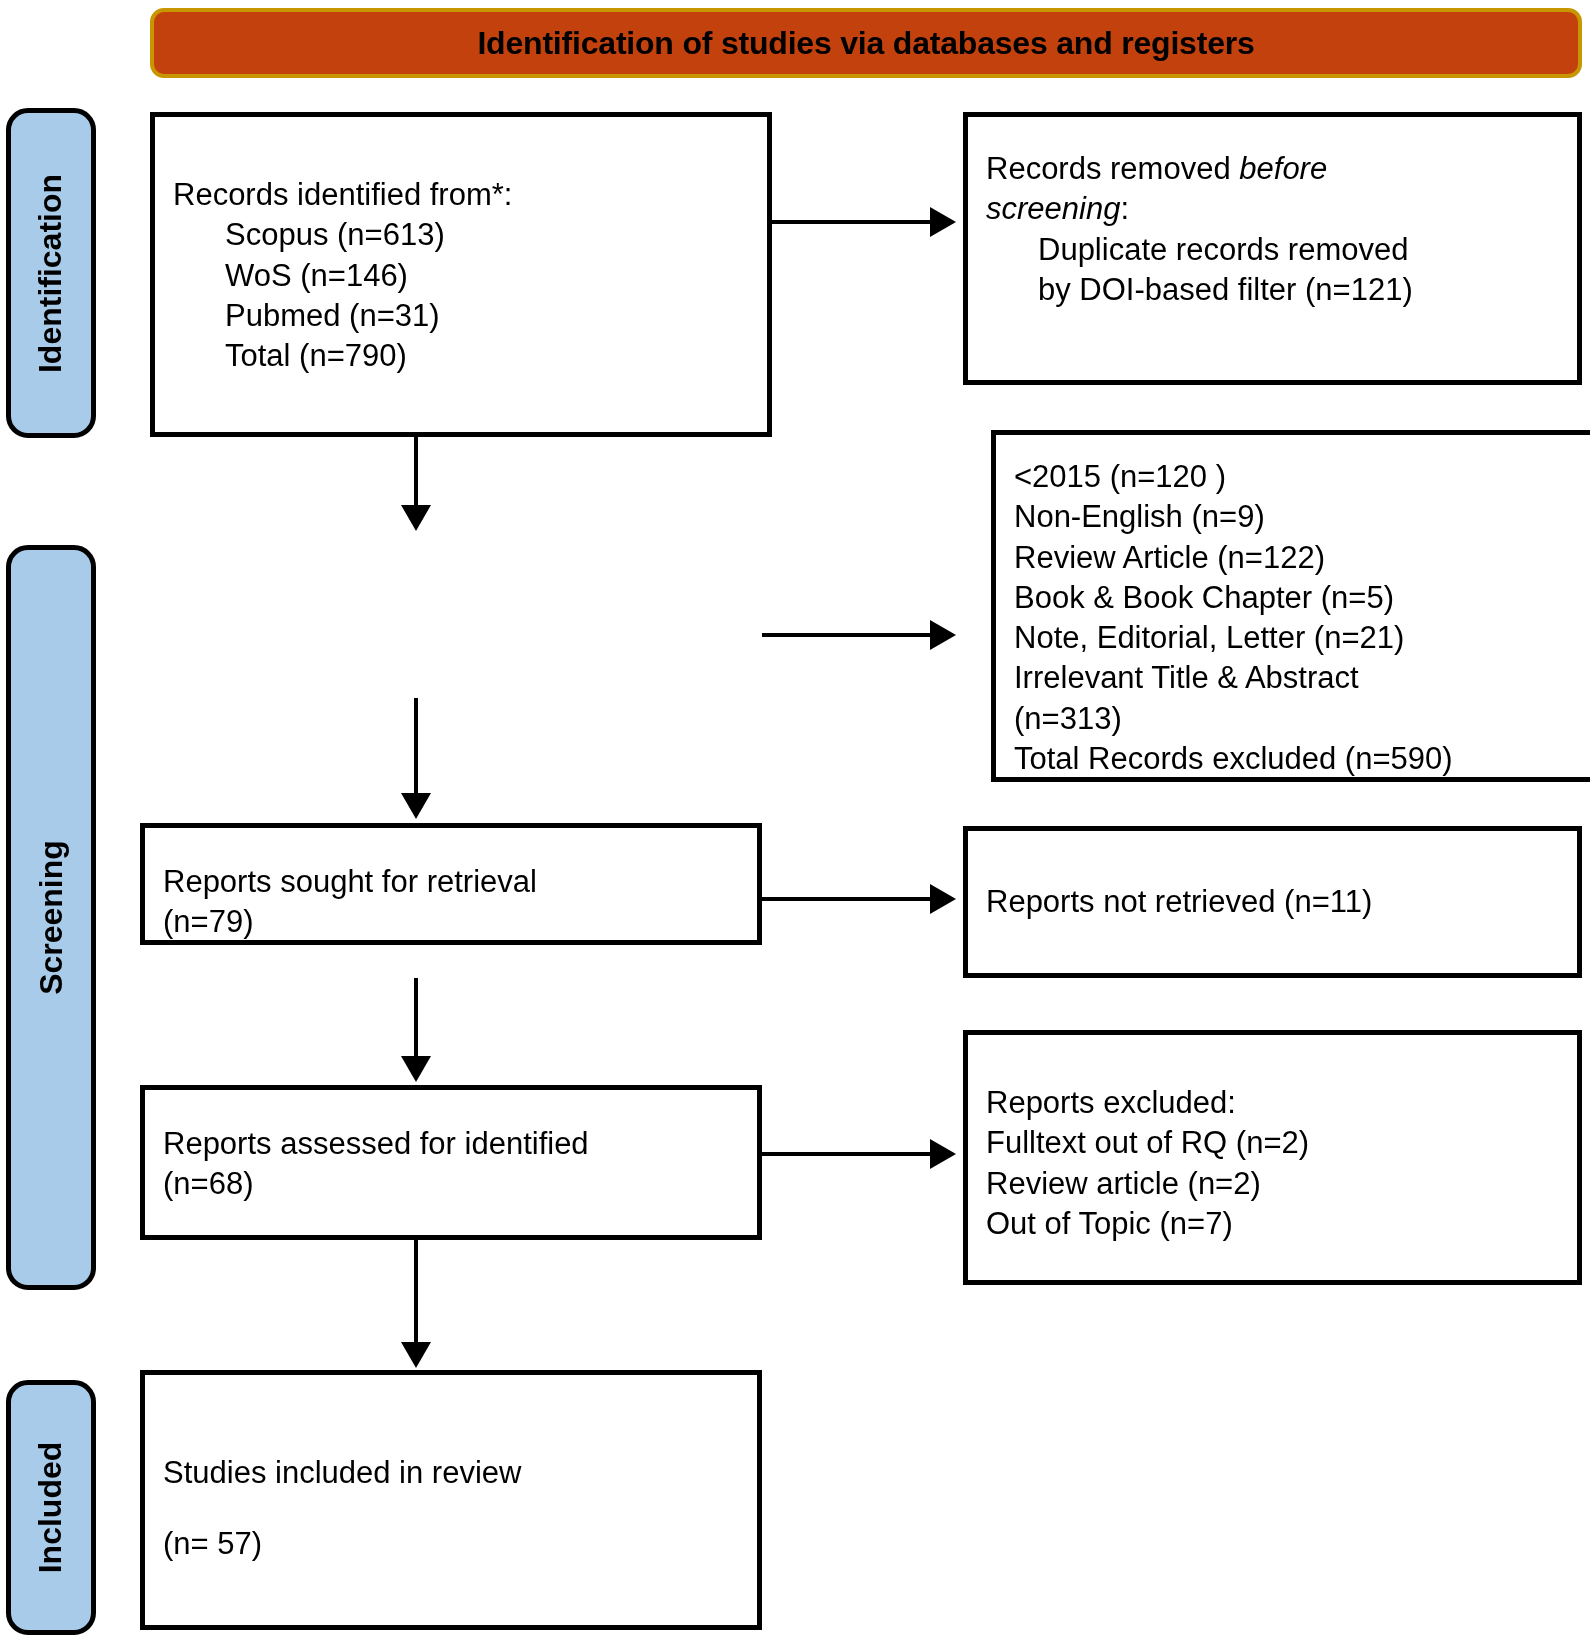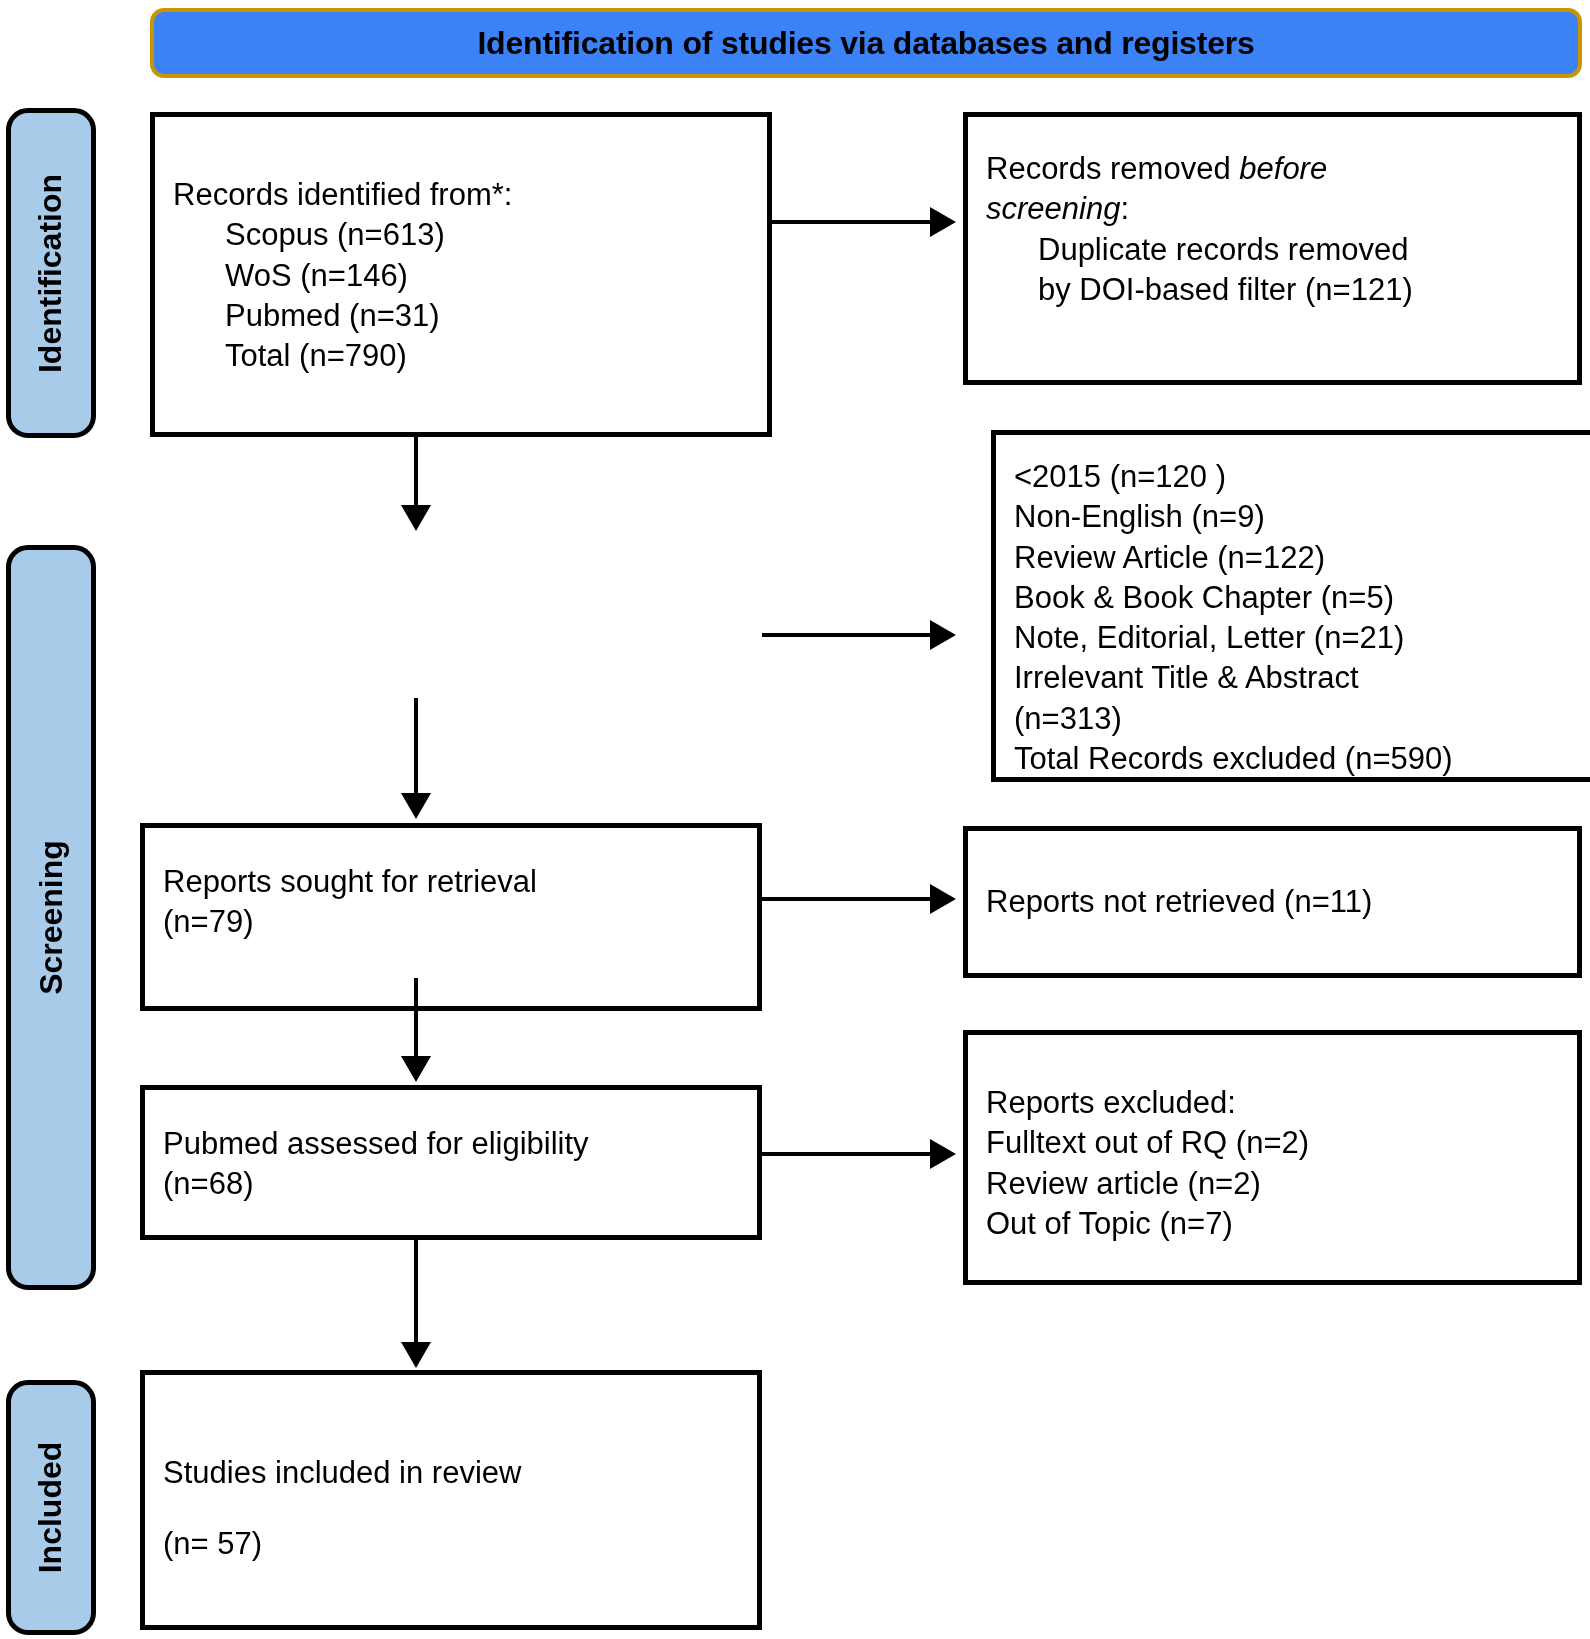--- a/index.html
+++ b/index.html
@@ -18,21 +18,21 @@
     overflow: hidden;
   }
 
   
   .banner {
     position: absolute;
     left: 150px;
     top: 8px;
     width: 1432px;
     height: 70px;
-    background: #3b82f6;
+    background: #c2410c;
     border: 4px solid #C79600;
     border-radius: 14px;
     box-sizing: border-box;
     display: flex;
     align-items: center;
     justify-content: center;
   }
   .banner-text {
     font-size: 32px;
     font-weight: bold;
@@ -82,21 +82,21 @@
     line-height: 1.30;
     color: #000000;
     white-space: pre;
   }
   .box .line.indent { padding-left: 52px; }
   .box .line em { font-style: italic; }
 
   
   #box-identified   { left: 150px; top: 112px;  width: 622px; height: 325px; }
   #box-screened     { left: 140px; top: 533px;  width: 622px; height: 165px; }
-  #box-sought       { left: 140px; top: 823px;  width: 622px; height: 188px; }
+  #box-sought       { left: 140px; top: 823px;  width: 622px; height: 122px; }
   #box-assessed     { left: 140px; top: 1085px; width: 622px; height: 155px; }
   #box-included     { left: 140px; top: 1370px; width: 622px; height: 260px; gap: 31px; }
 
   
   #box-removed      { left: 963px; top: 112px;  width: 619px; height: 273px; }
   #box-excluded-rec { left: 963px; top: 430px;  width: 709px; height: 352px; margin-left: 28px; }
   #box-notretrieved { left: 963px; top: 826px;  width: 619px; height: 152px; }
   #box-excluded-rep { left: 963px; top: 1030px; width: 619px; height: 255px; }
 
   
@@ -223,21 +223,21 @@
   <div class="box" id="box-sought">
     <div class="line">Reports sought for retrieval</div>
     <div class="line">(n=79)</div>
   </div>
 
   <div class="box" id="box-notretrieved">
     <div class="line">Reports not retrieved (n=11)</div>
   </div>
 
   <div class="box" id="box-assessed">
-    <div class="line">Pubmed assessed for eligibility</div>
+    <div class="line">Reports assessed for identified</div>
     <div class="line">(n=68)</div>
   </div>
 
   <div class="box" id="box-excluded-rep">
     <div class="line">Reports excluded:</div>
     <div class="line">Fulltext out of RQ (n=2)</div>
     <div class="line">Review article (n=2)</div>
     <div class="line">Out of Topic (n=7)</div>
   </div>
 

